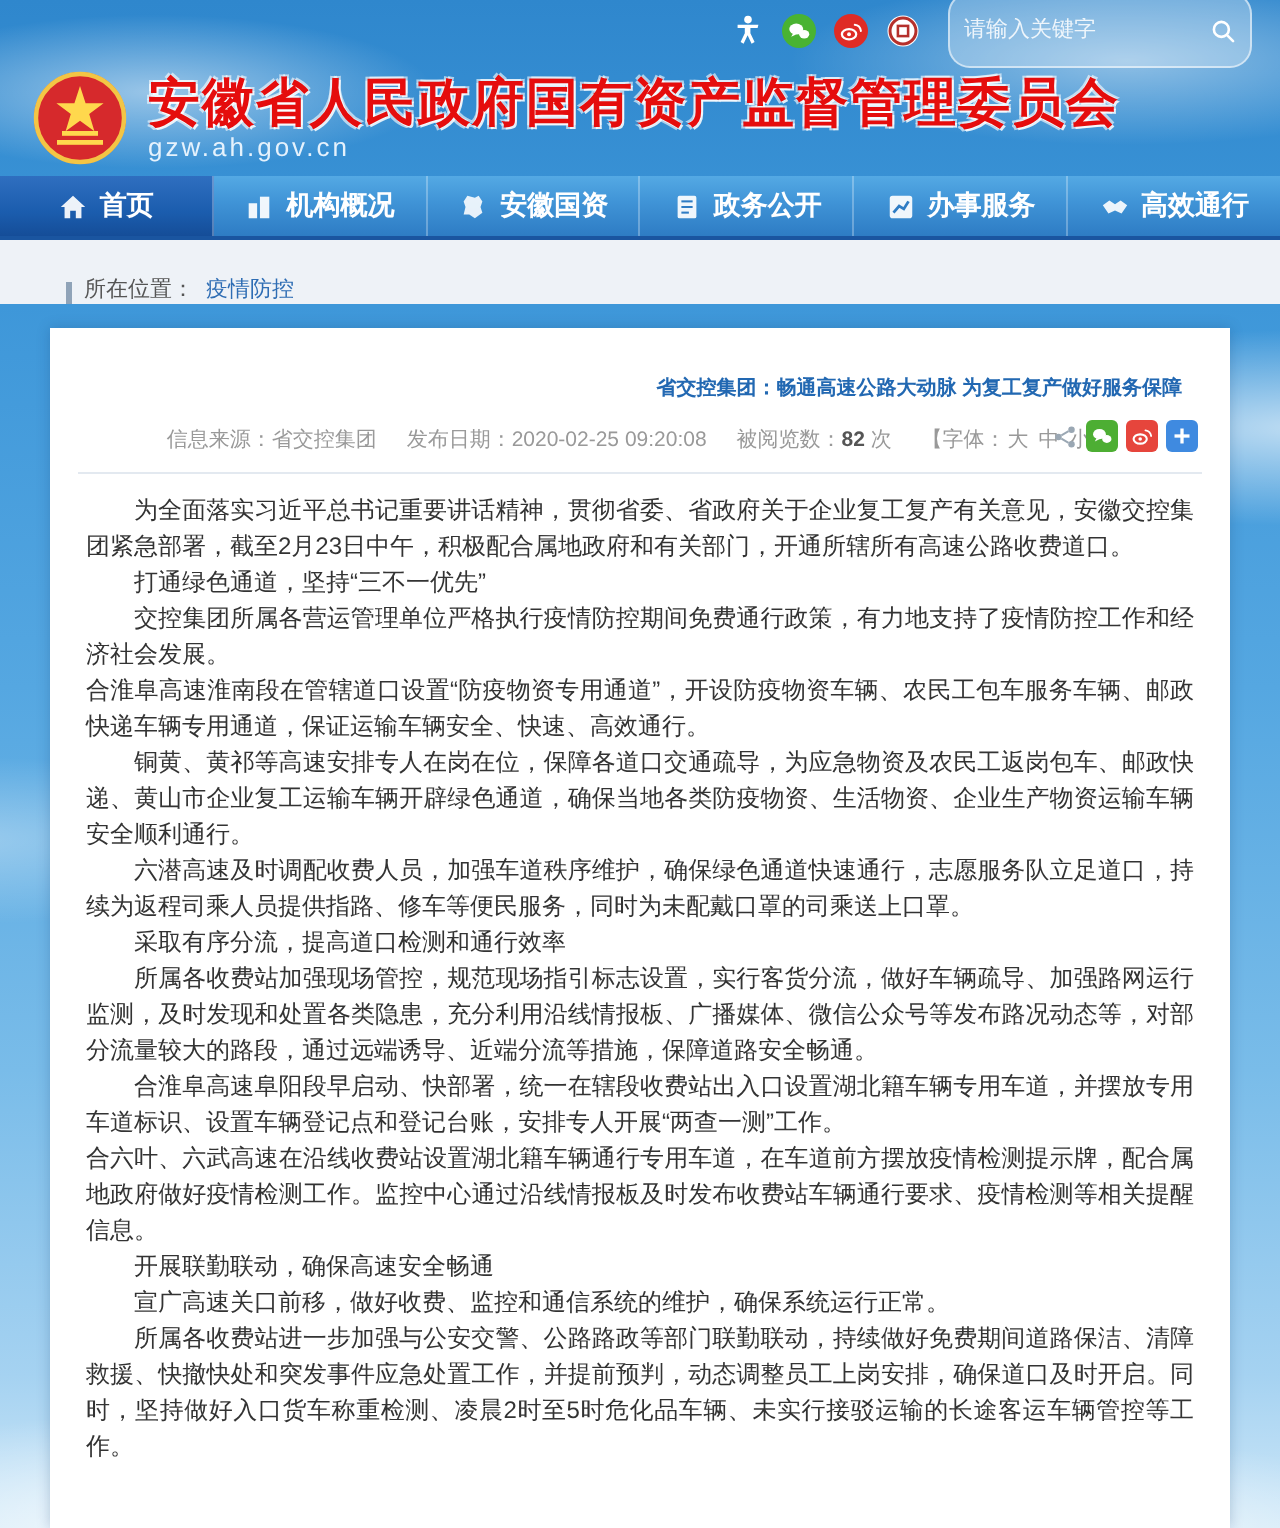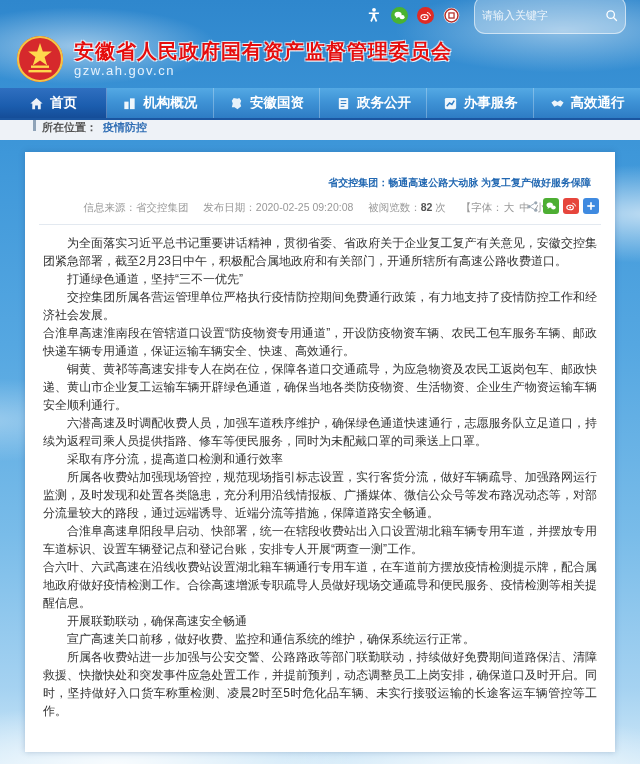--- a/index.html
+++ b/index.html
@@ -24,32 +24,32 @@
   .tb-icon.red{ background:#df2b25; }
   .searchbox{ width:152px; height:38px; margin-left:5px; border:1px solid rgba(255,255,255,.55); background:rgba(255,255,255,.28); border-radius:11px; display:flex; align-items:center; padding:0 7px; }
   .searchbox input{ flex:1; min-width:0; border:none; outline:none; background:transparent; font-size:11px; color:#fff; }
   .searchbox input::placeholder{ color:rgba(255,255,255,.85); }
   .search-btn{ display:inline-flex; cursor:pointer; }
   
   .header{ height:58px; display:flex; align-items:center; padding-left:16px; }
   .emblem{ width:48px; height:48px; flex:0 0 auto; display:inline-flex; }
   .header-text{ margin-left:10px; }
   .site-title{
-    font-size:20px; font-weight:bold; color:#e50d0d; letter-spacing:1px; line-height:1.15;
+    font-size:26px; font-weight:bold; color:#e50d0d; letter-spacing:1px; line-height:1.15;
     text-shadow:1px 1px 0 rgba(255,255,255,.85), -1px -1px 0 rgba(255,255,255,.6), 1px -1px 0 rgba(255,255,255,.6), -1px 1px 0 rgba(255,255,255,.6);
   }
   .site-url{ font-size:13px; color:#eef7ff; letter-spacing:1.5px; opacity:.95; }
   
   .nav{ height:32px; display:flex; background:linear-gradient(180deg,#54a9e4 0%,#3f93d6 45%,#2e7cc4 100%); border-bottom:2px solid #1a55a0; }
   .nav-item{ flex:1; display:flex; align-items:center; justify-content:center; gap:6px; color:#fff; font-size:13.5px; font-weight:bold; cursor:pointer; border-right:1px solid rgba(255,255,255,.28); }
   .nav-item:last-child{ border-right:none; }
   .nav-item.active{ background:linear-gradient(180deg,#2f6fc0 0%,#1b5dae 60%,#154d98 100%); }
   .nav-ic{ display:inline-flex; }
   
-  .breadcrumb{ height:20px; background:#eef2f7; display:flex; align-items:flex-start; padding-left:33px; font-size:11px; color:#555;font-weight:bold; }
+  .breadcrumb{ height:32px; background:#eef2f7; display:flex; align-items:flex-end; padding-left:33px; font-size:11px; color:#555; }
   .bc-bar{ width:3px; height:11px; background:#8fa3b8; margin-right:6px; }
   .bc-link{ color:#2e6db4; text-decoration:none; cursor:pointer; margin-left:6px; }
   
   .card{ width:590px; min-height:600px; margin:12px auto 0; background:#fff; padding:12px 14px 10px; box-shadow:0 0 6px rgba(20,60,110,.25); }
   .art-title{ text-align:right; font-size:10px; font-weight:bold; color:#2268b2; margin:12px 10px 10px; line-height:1.3; }
   .meta-row{ position:relative; text-align:center; font-size:10.5px; color:#999; padding:2px 0 9px; border-bottom:1px solid #e3e9f0; }
   .meta-row .seg{ margin:0 6px; }
   .meta-views{ font-weight:bold; color:#555; }
   .font-opt{ cursor:pointer; margin:0 1px; }
   .share{ position:absolute; right:2px; top:-1px; display:flex; align-items:center; gap:4px; }
@@ -229,21 +229,21 @@
     <div class="body">
       <p>为全面落实习近平总书记重要讲话精神，贯彻省委、省政府关于企业复工复产有关意见，安徽交控集团紧急部署，截至2月23日中午，积极配合属地政府和有关部门，开通所辖所有高速公路收费道口。</p>
       <p>打通绿色通道，坚持“三不一优先”</p>
       <p>交控集团所属各营运管理单位严格执行疫情防控期间免费通行政策，有力地支持了疫情防控工作和经济社会发展。</p>
       <p class="no-indent">合淮阜高速淮南段在管辖道口设置“防疫物资专用通道”，开设防疫物资车辆、农民工包车服务车辆、邮政快递车辆专用通道，保证运输车辆安全、快速、高效通行。</p>
       <p>铜黄、黄祁等高速安排专人在岗在位，保障各道口交通疏导，为应急物资及农民工返岗包车、邮政快递、黄山市企业复工运输车辆开辟绿色通道，确保当地各类防疫物资、生活物资、企业生产物资运输车辆安全顺利通行。</p>
       <p>六潜高速及时调配收费人员，加强车道秩序维护，确保绿色通道快速通行，志愿服务队立足道口，持续为返程司乘人员提供指路、修车等便民服务，同时为未配戴口罩的司乘送上口罩。</p>
       <p>采取有序分流，提高道口检测和通行效率</p>
       <p>所属各收费站加强现场管控，规范现场指引标志设置，实行客货分流，做好车辆疏导、加强路网运行监测，及时发现和处置各类隐患，充分利用沿线情报板、广播媒体、微信公众号等发布路况动态等，对部分流量较大的路段，通过远端诱导、近端分流等措施，保障道路安全畅通。</p>
       <p>合淮阜高速阜阳段早启动、快部署，统一在辖段收费站出入口设置湖北籍车辆专用车道，并摆放专用车道标识、设置车辆登记点和登记台账，安排专人开展“两查一测”工作。</p>
-      <p class="no-indent">合六叶、六武高速在沿线收费站设置湖北籍车辆通行专用车道，在车道前方摆放疫情检测提示牌，配合属地政府做好疫情检测工作。合徐高速增派专职疏导人员做好现场交通疏导和便民服务、疫情检测等相关提醒信息。</p>
+      <p class="no-indent">合六叶、六武高速在沿线收费站设置湖北籍车辆通行专用车道，在车道前方摆放疫情检测提示牌，配合属地政府做好疫情检测工作。监控中心通过沿线情报板及时发布收费站车辆通行要求、疫情检测等相关提醒信息。</p>
       <p>开展联勤联动，确保高速安全畅通</p>
       <p>宣广高速关口前移，做好收费、监控和通信系统的维护，确保系统运行正常。</p>
       <p>所属各收费站进一步加强与公安交警、公路路政等部门联勤联动，持续做好免费期间道路保洁、清障救援、快撤快处和突发事件应急处置工作，并提前预判，动态调整员工上岗安排，确保道口及时开启。同时，坚持做好入口货车称重检测、凌晨2时至5时危化品车辆、未实行接驳运输的长途客运车辆管控等工作。</p>
 
     </div>
 
   </div>
 
 </div>
 

